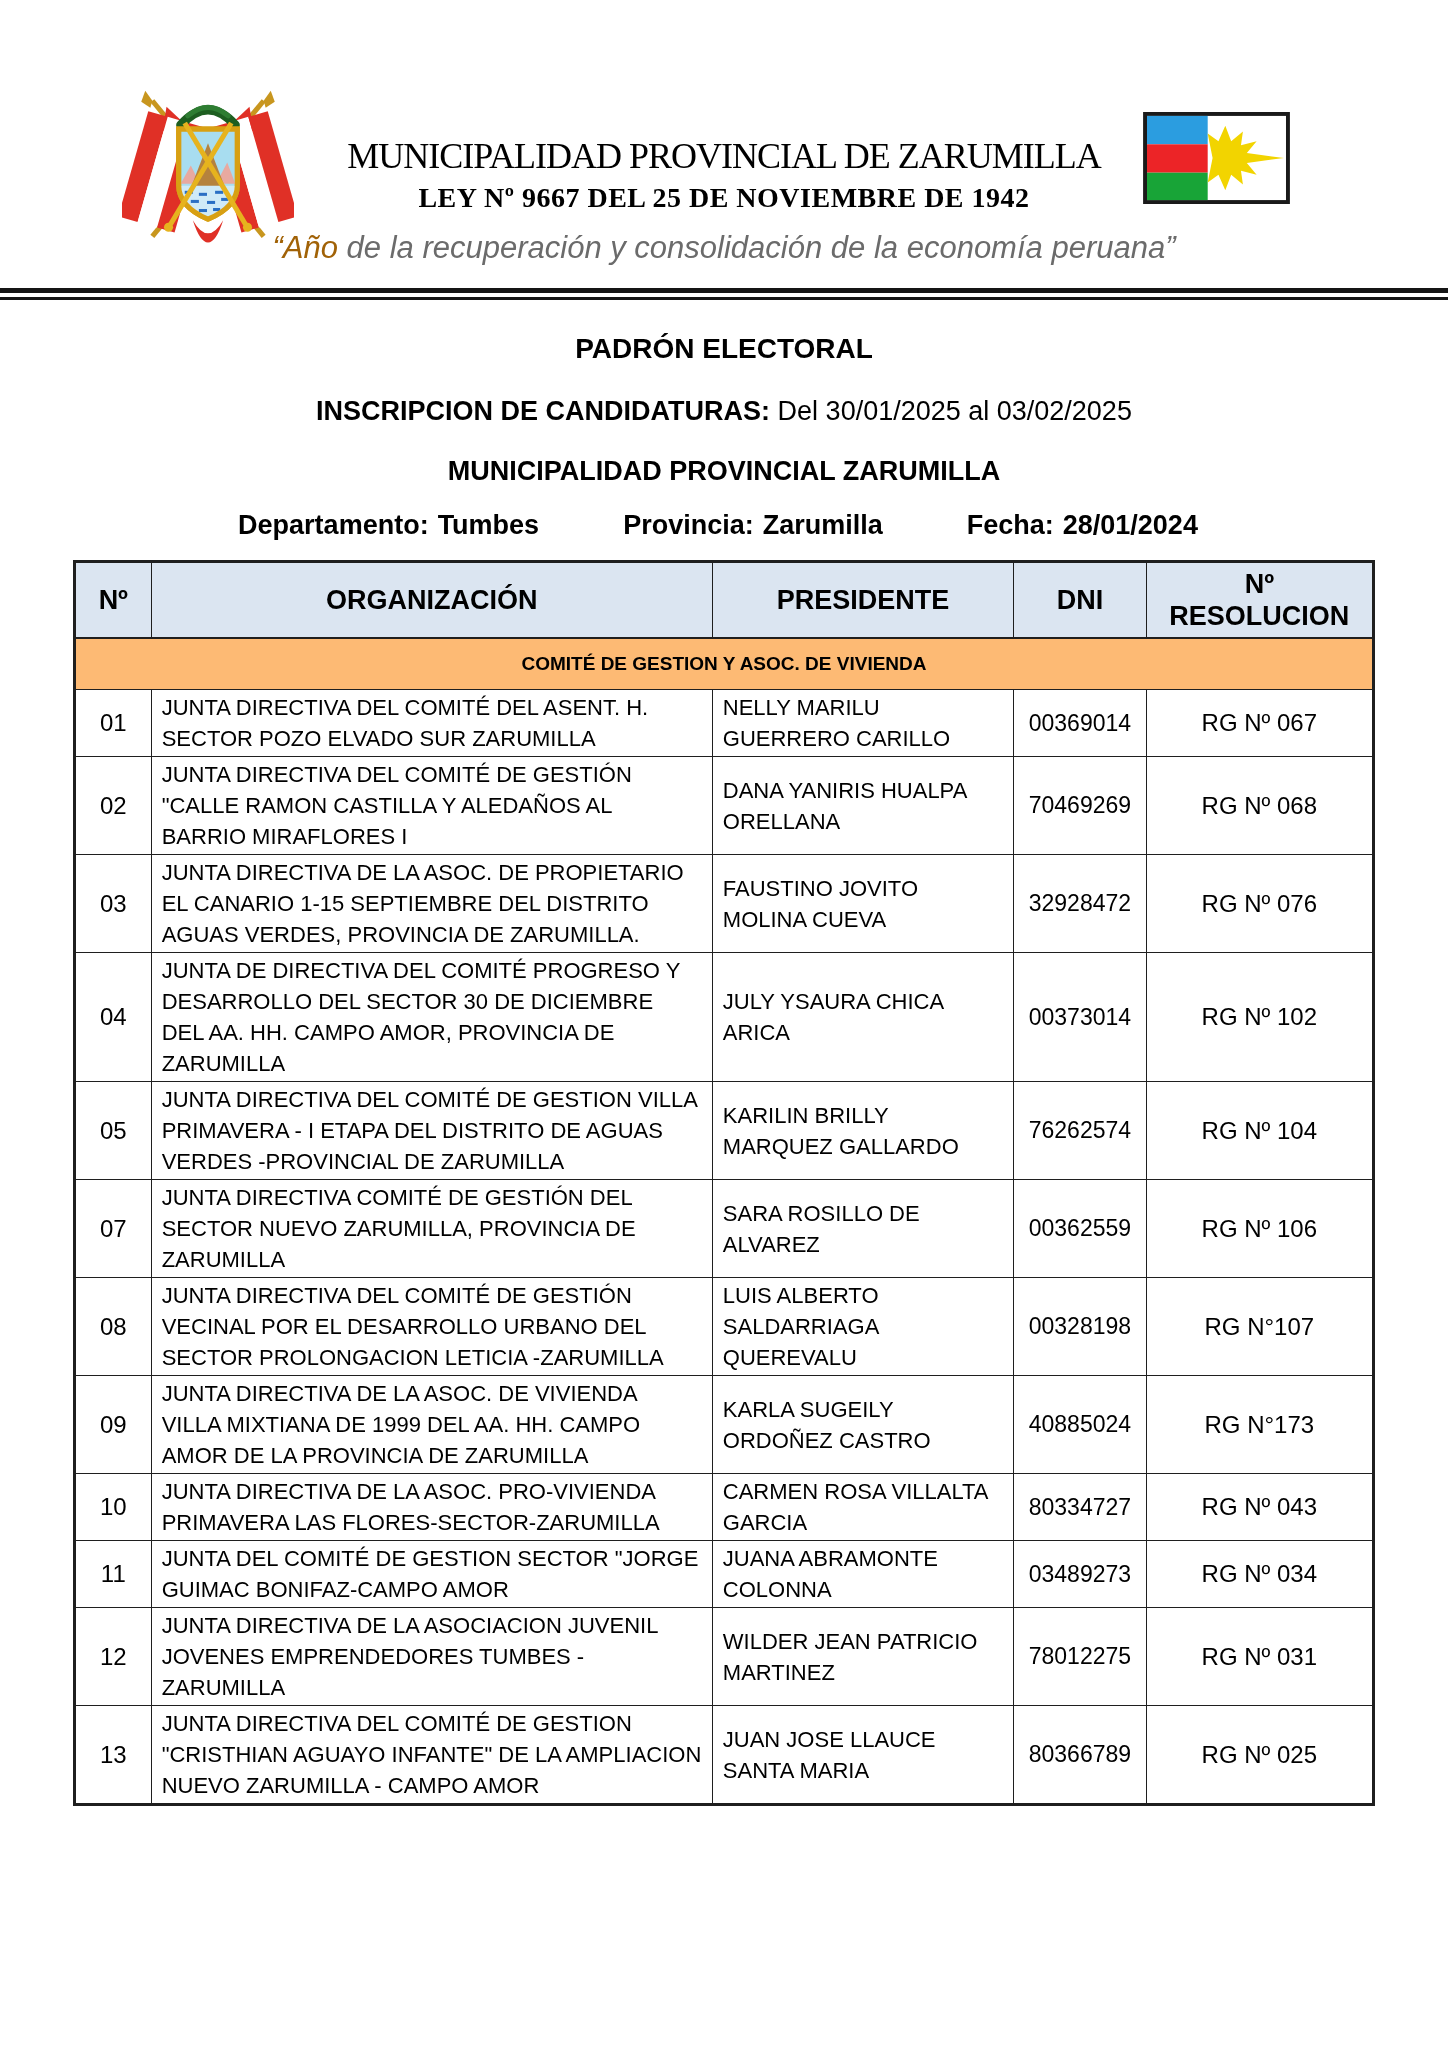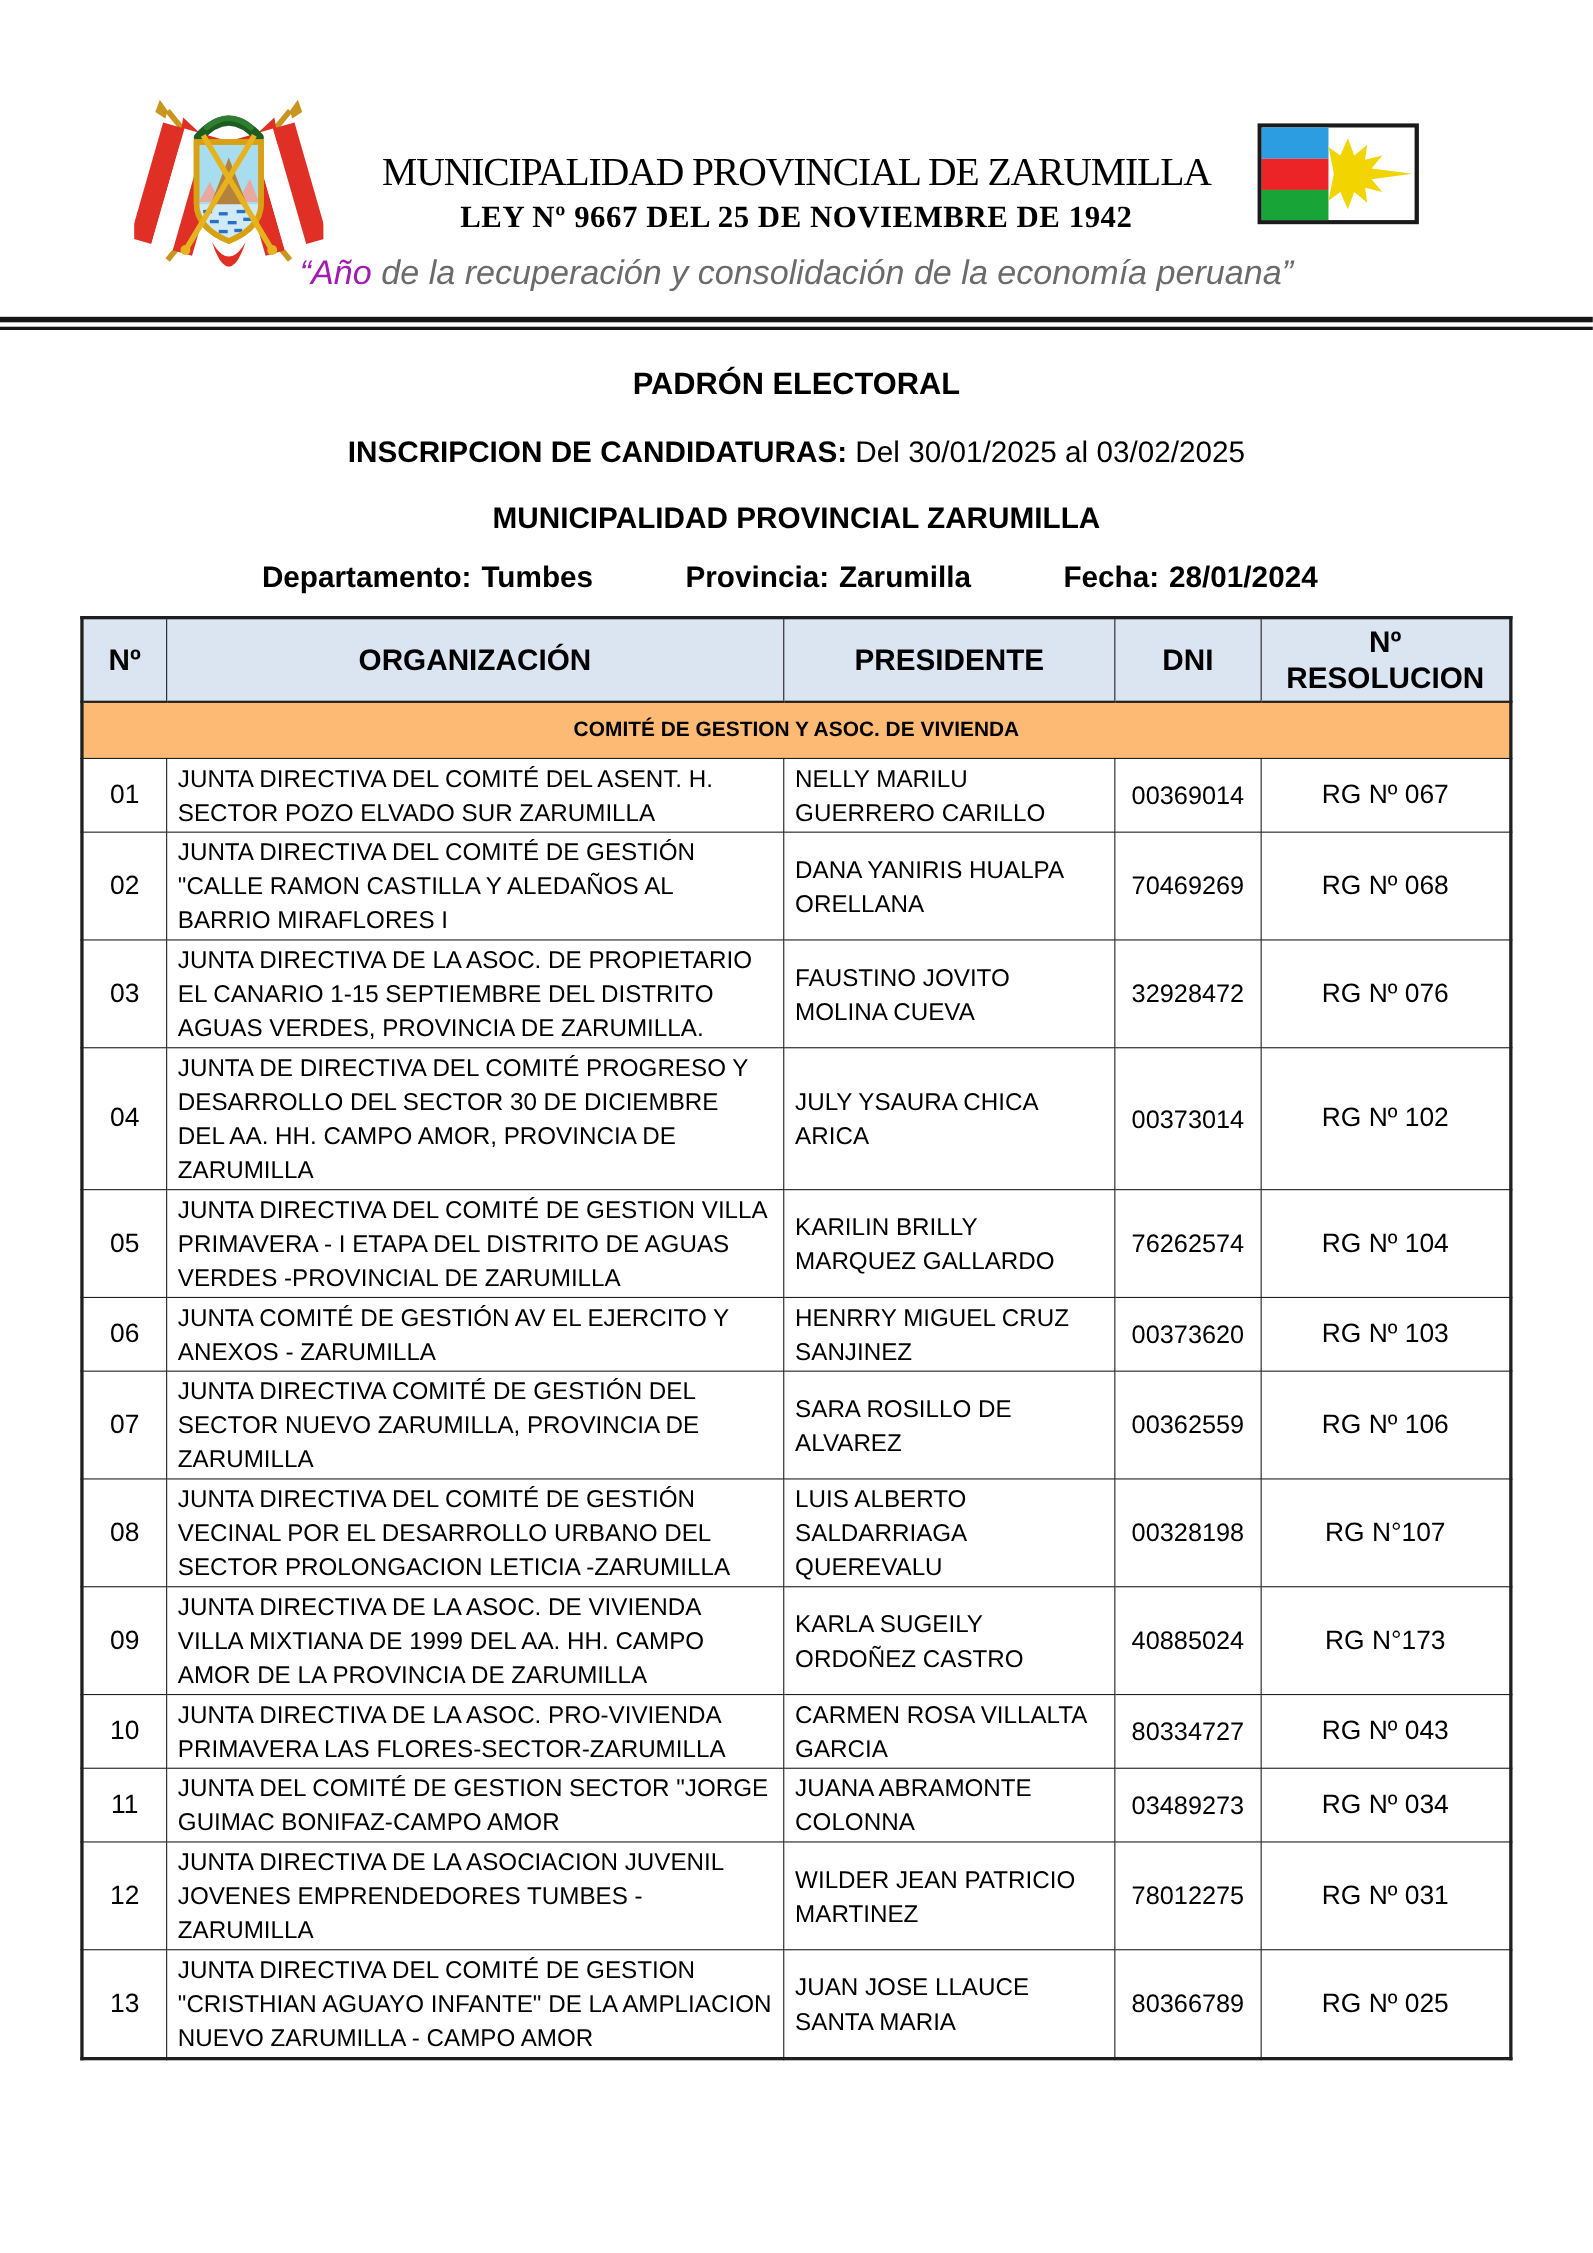--- a/index.html
+++ b/index.html
@@ -21,21 +21,21 @@
   }
   .law-line{
     position:absolute;top:182px;left:0;width:100%;text-align:center;
     font-family:"Liberation Serif",serif;font-weight:bold;font-size:28px;
     letter-spacing:.5px;
   }
   .slogan{
     position:absolute;top:230px;left:0;width:100%;text-align:center;
     font-style:italic;font-size:31px;
   }
-  .slogan .dark{color:#a21caf;}
+  .slogan .dark{color:#a16207;}
   .slogan .grey{color:#6b6b6b;}
 
   
   .double-rule{width:1448px;}
   .double-rule .r1{height:5px;background:#151515;}
   .double-rule .r2{height:3px;background:#151515;margin-top:4px;}
 
   
   .doc-title{
     margin:32px 0 0 0;text-align:center;font-size:28px;font-weight:bold;
@@ -215,27 +215,20 @@
             <td class="c-res">RG Nº 102</td>
           </tr>
           <tr>
             <td class="c-num">05</td>
             <td class="c-org">JUNTA DIRECTIVA DEL COMITÉ DE GESTION VILLA PRIMAVERA - I ETAPA DEL DISTRITO DE AGUAS VERDES -PROVINCIAL DE ZARUMILLA</td>
             <td class="c-pres">KARILIN BRILLY MARQUEZ GALLARDO</td>
             <td class="c-dni">76262574</td>
             <td class="c-res">RG Nº 104</td>
           </tr>
           <tr>
-            <td class="c-num">06</td>
-            <td class="c-org">JUNTA COMITÉ DE GESTIÓN AV EL EJERCITO Y ANEXOS - ZARUMILLA</td>
-            <td class="c-pres">HENRRY MIGUEL CRUZ SANJINEZ</td>
-            <td class="c-dni">00373620</td>
-            <td class="c-res">RG Nº 103</td>
-          </tr>
-          <tr>
             <td class="c-num">07</td>
             <td class="c-org">JUNTA DIRECTIVA COMITÉ DE GESTIÓN DEL SECTOR NUEVO ZARUMILLA, PROVINCIA DE ZARUMILLA</td>
             <td class="c-pres">SARA ROSILLO DE ALVAREZ</td>
             <td class="c-dni">00362559</td>
             <td class="c-res">RG Nº 106</td>
           </tr>
           <tr>
             <td class="c-num">08</td>
             <td class="c-org">JUNTA DIRECTIVA DEL COMITÉ DE GESTIÓN VECINAL POR EL DESARROLLO URBANO DEL SECTOR PROLONGACION LETICIA -ZARUMILLA</td>
             <td class="c-pres">LUIS ALBERTO SALDARRIAGA QUEREVALU</td>

